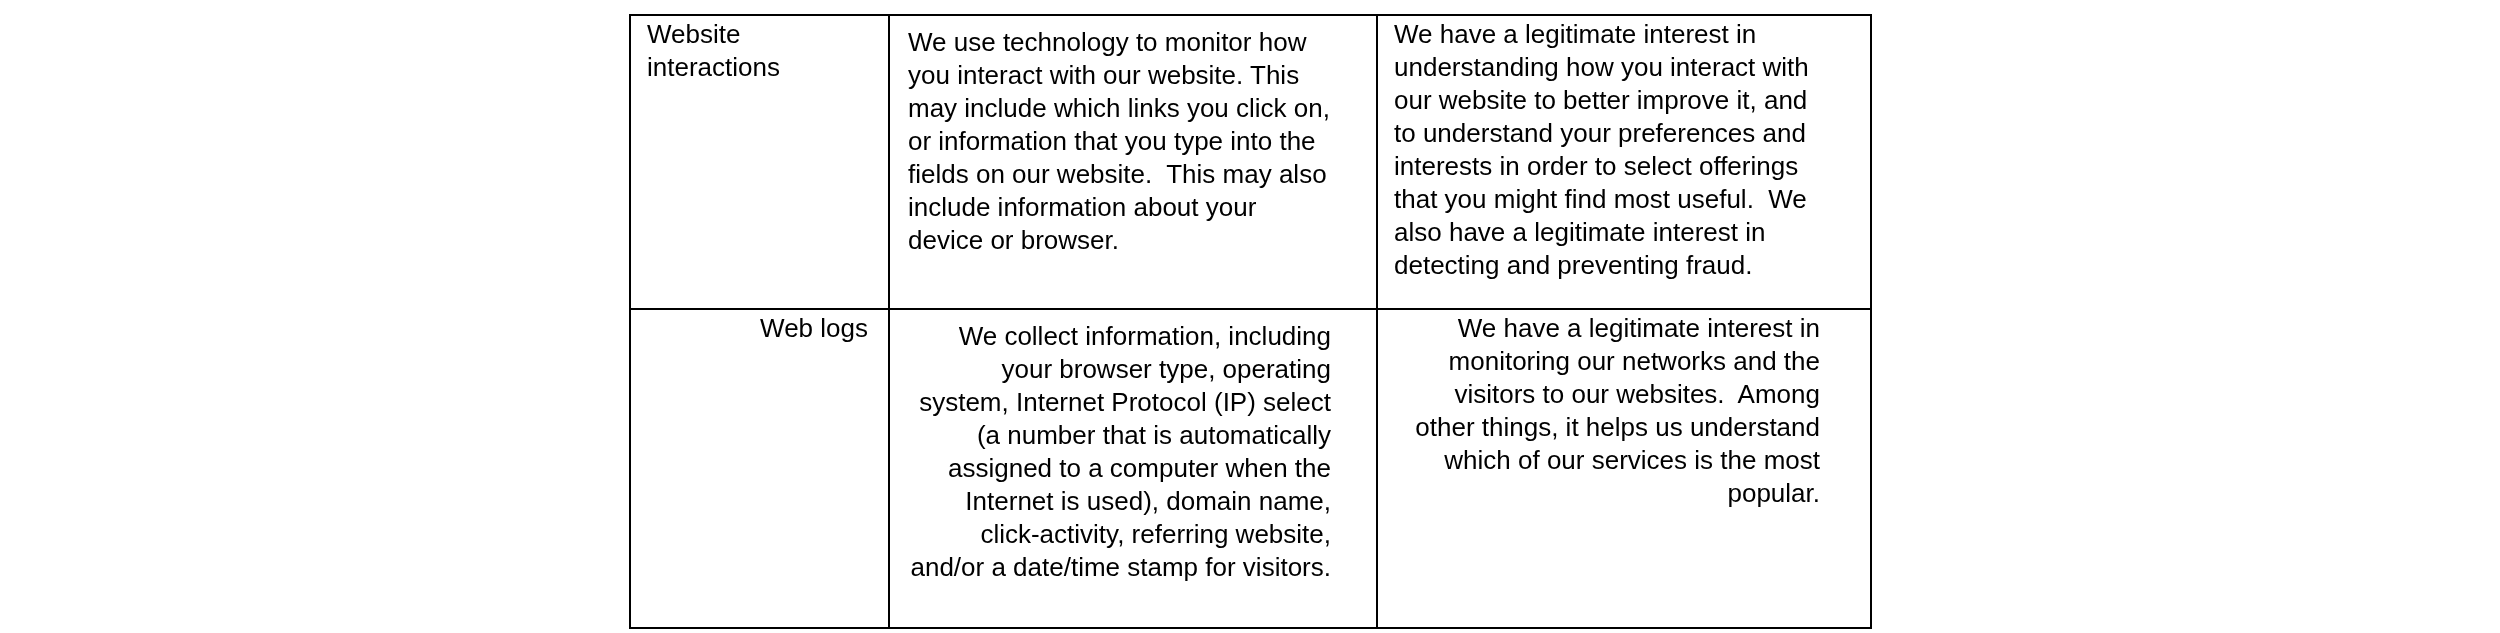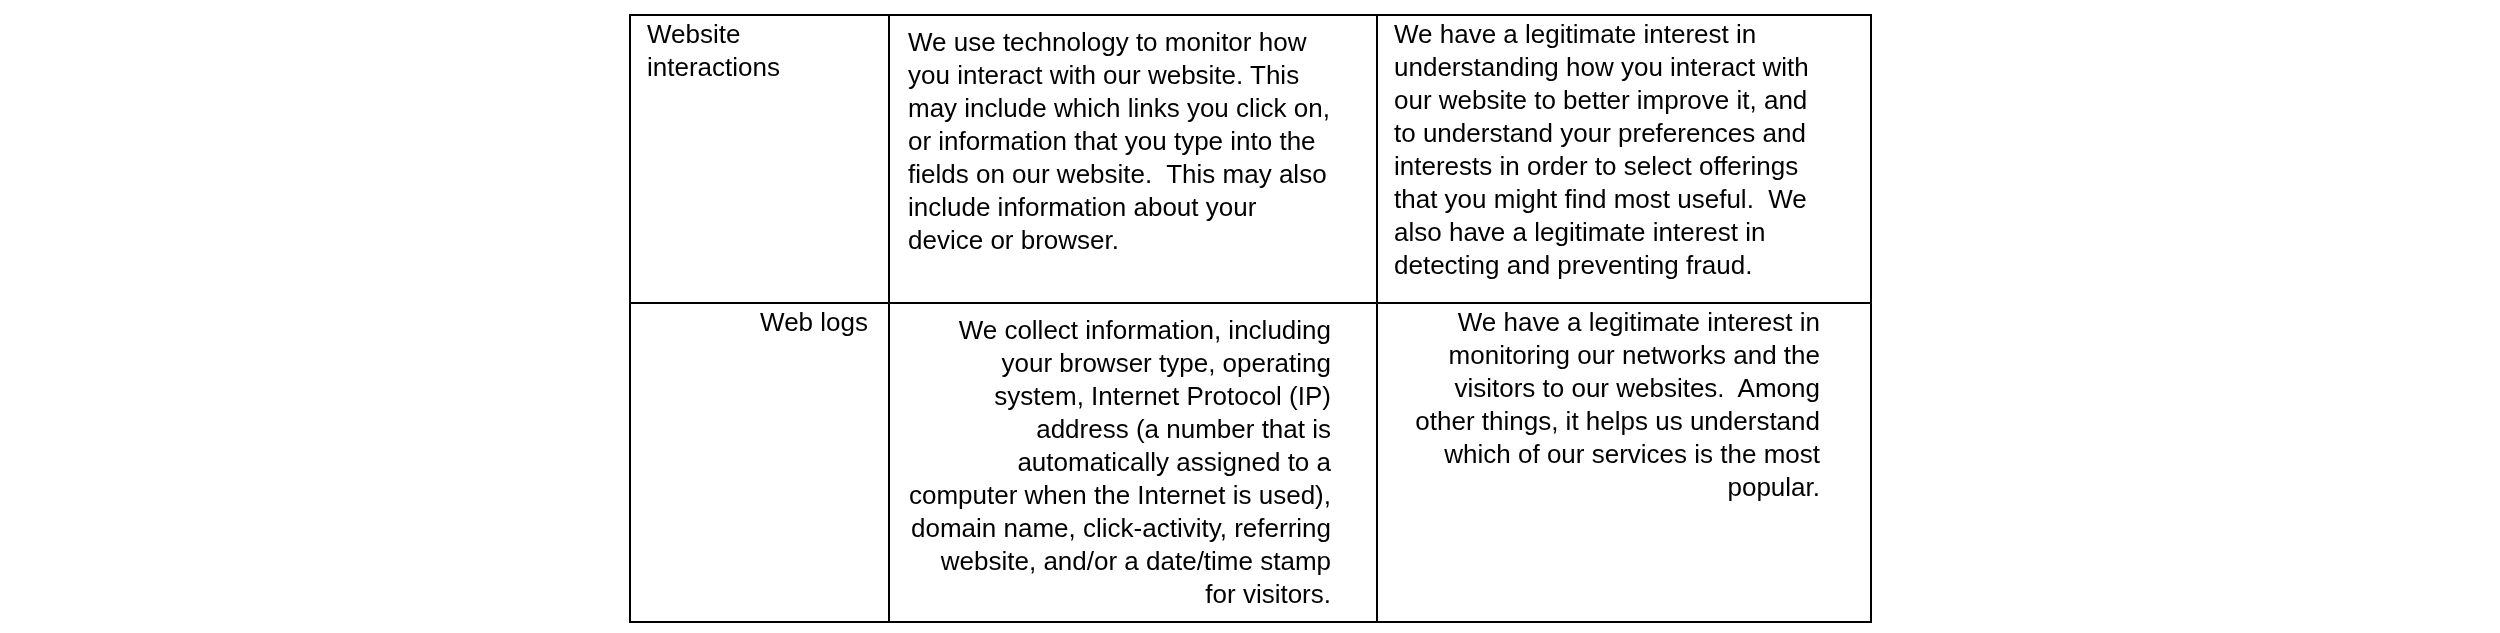--- a/index.html
+++ b/index.html
@@ -34,21 +34,21 @@
     overflow: hidden;
     box-sizing: border-box;
   }
   td.cell-term {
     padding: 2px 20px 7px 16px;
   }
   td.cell-description {
     padding: 10px 45px 8px 18px;
   }
   td.cell-interest {
-    padding: 2px 50px 20px 16px;
+    padding: 2px 50px 26px 16px;
   }
   tr.row-1 { height: 281px; }
   tr.row-2 { height: 319px; text-align: right; }
 </style>
 </head>
 <body>
 
 <div id="canvas">
   <table class="policy-table">
     <colgroup>
@@ -57,18 +57,18 @@
       <col style="width:494px">
     </colgroup>
     <tbody>
       <tr class="row-1">
         <td class="cell-term">Website interactions</td>
         <td class="cell-description">We use technology to monitor how you interact with our website. This may include which links you click on, or information that you type into the fields on our website.  This may also include information about your device or browser.</td>
         <td class="cell-interest">We have a legitimate interest in understanding how you interact with our website to better improve it, and to understand your preferences and interests in order to select offerings that you might find most useful.  We also have a legitimate interest in detecting and preventing fraud.</td>
       </tr>
       <tr class="row-2">
         <td class="cell-term">Web logs</td>
-        <td class="cell-description">We collect information, including your browser type, operating system, Internet Protocol (IP) address (a number that is automatically assigned to a computer when the Internet is used), domain name, click-activity, referring website, and/or a date/time stamp for visitors.</td>
+        <td class="cell-description">We collect information, including your browser type, operating system, Internet Protocol (IP) select (a number that is automatically assigned to a computer when the Internet is used), domain name, click-activity, referring website, and/or a date/time stamp for visitors.</td>
         <td class="cell-interest">We have a legitimate interest in monitoring our networks and the visitors to our websites.  Among other things, it helps us understand which of our services is the most popular.</td>
       </tr>
     </tbody>
   </table>
 </div>
 
 </body></html>

